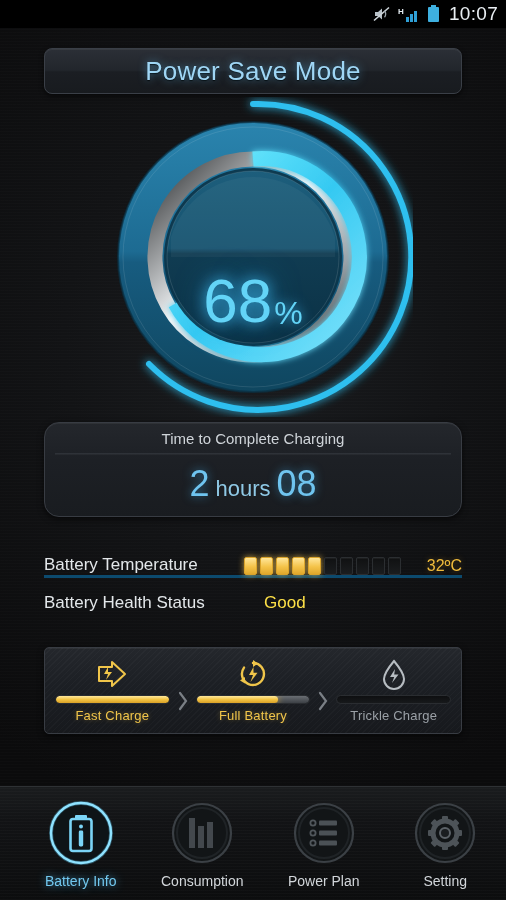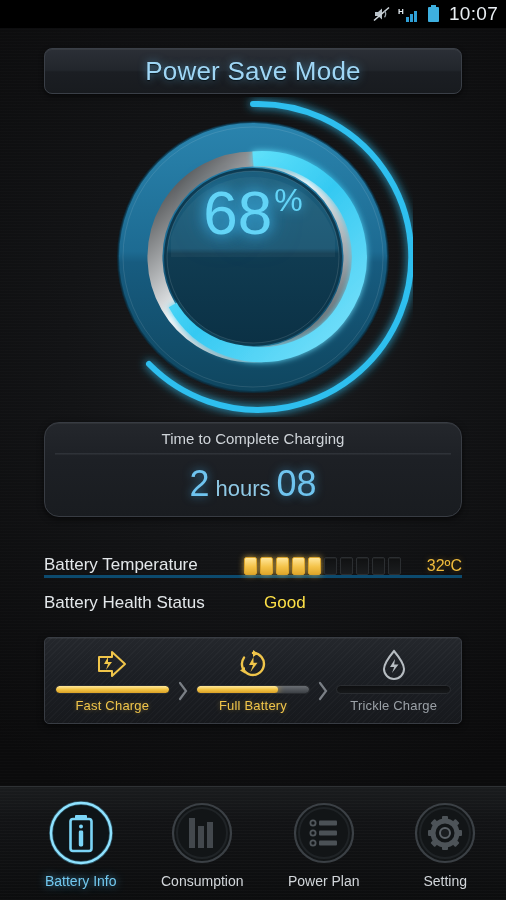--- a/index.html
+++ b/index.html
@@ -54,21 +54,21 @@
     height:330px;
     display:flex; align-items:center; justify-content:center;
     margin-top:-2px;
   }
   .gauge { position:relative; width:320px; height:320px; }
   .gauge svg { position:absolute; left:0; top:0; }
   .gauge-center {
     position:absolute; left:50%; top:50%;
     transform:translate(-50%,-50%);
     width:150px; height:150px;
-    display:flex; align-items:flex-start; justify-content:center;
+    display:flex; align-items:flex-end; justify-content:center;
     pointer-events:none;
   }
   .g-val {
     font-size:62px; color:#63d4f7; line-height:1;
     text-shadow:0 0 14px rgba(70,200,255,0.9), 0 0 30px rgba(40,160,230,0.6);
     font-weight:400;
   }
   .g-pct {
     font-size:32px; color:#63d4f7; margin-left:2px;
     text-shadow:0 0 12px rgba(70,200,255,0.85);
@@ -118,21 +118,21 @@
   .seg.on {
     background:linear-gradient(180deg,#ffe69a,#f4c349 55%,#e0a82c);
     border:1px solid #d9a32b;
     box-shadow:0 0 6px rgba(250,200,80,0.75);
   }
   .row-value { margin-left:auto; font-size:16px; }
   .temp-val { color:#f0bc3c; text-shadow:0 0 6px rgba(240,180,50,0.35); }
   .health-val { color:#fde047; font-size:17px; margin-left:20px; }
 
   
-  .stages-wrap { margin:24px 44px 0 44px; }
+  .stages-wrap { margin:34px 44px 0 44px; }
   .stages {
     background:
       repeating-linear-gradient(135deg, rgba(255,255,255,0.022) 0px, rgba(255,255,255,0.022) 1px, transparent 1px, transparent 4px),
       linear-gradient(180deg,#24272c 0%,#1c1f24 45%,#17191d 100%);
     border:1px solid #383c43;
     border-radius:5px;
     box-shadow:0 1px 0 rgba(255,255,255,0.05) inset, 0 2px 6px rgba(0,0,0,0.65);
     display:flex; align-items:flex-start;
     padding:8px 10px 10px 10px;
   }

